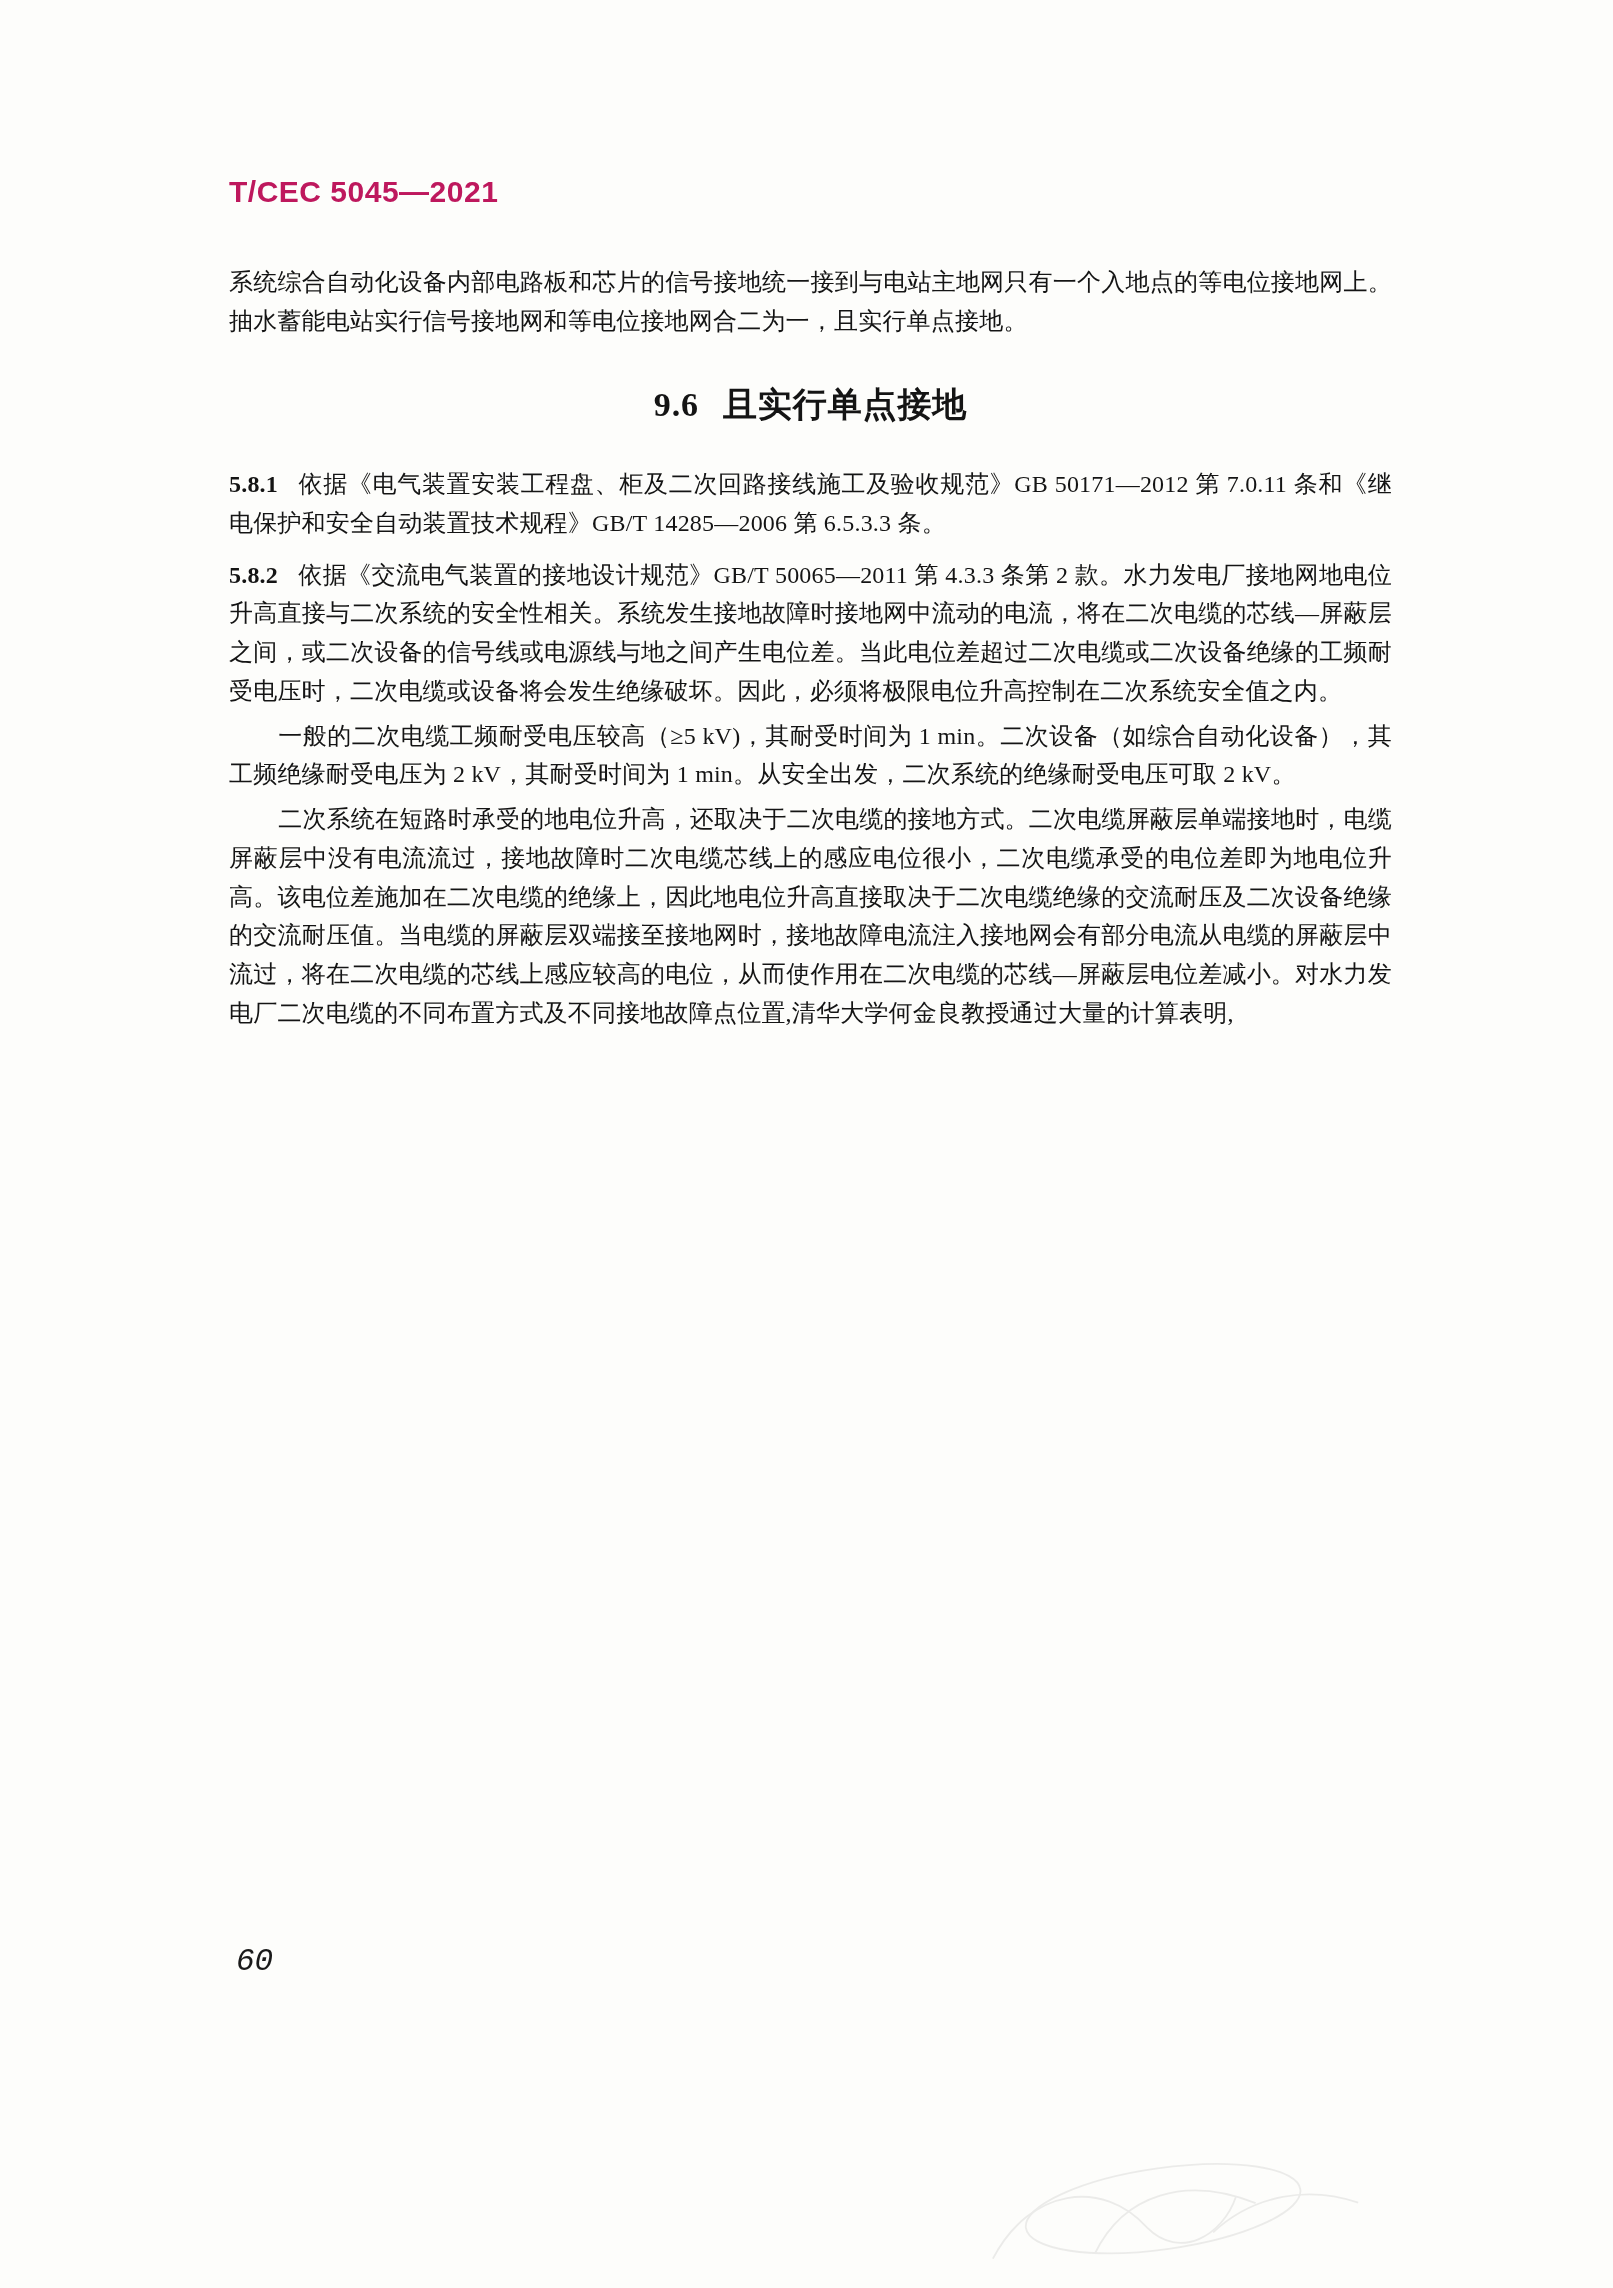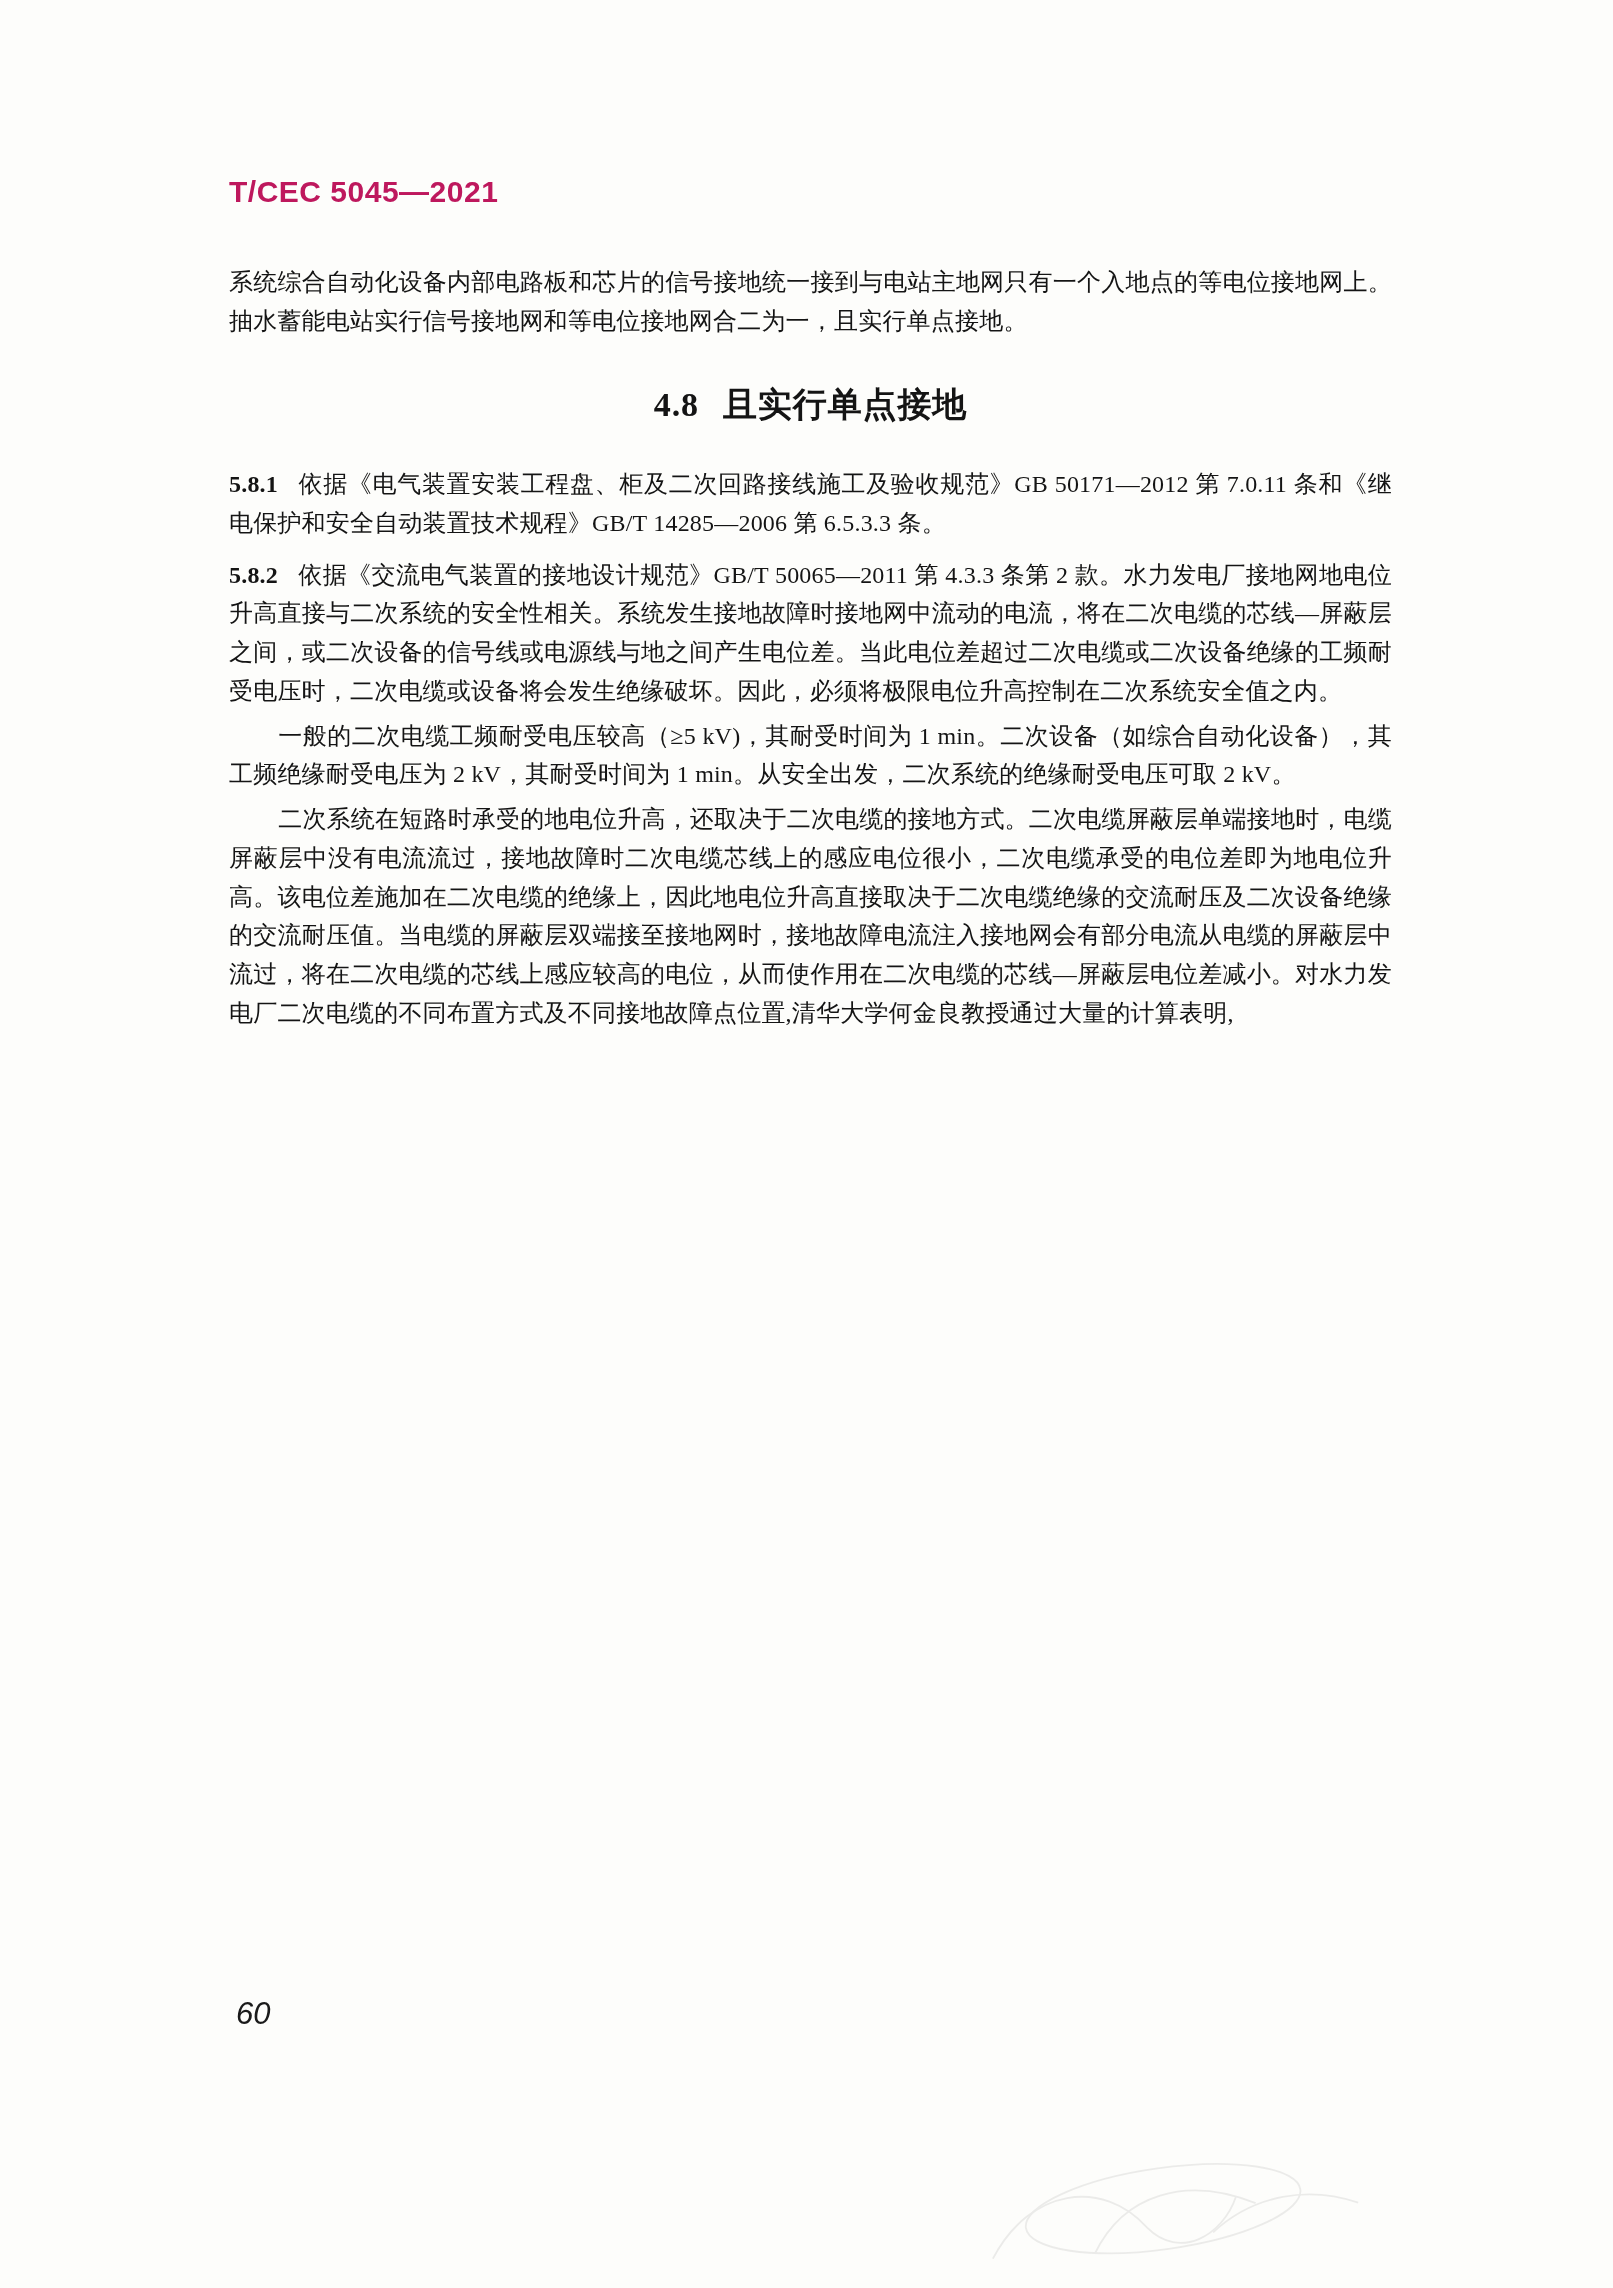--- a/index.html
+++ b/index.html
@@ -61,23 +61,23 @@
   .clause-no {
     font-weight: bold;
     margin-right: 20px;
   }
   .para {
     margin-top: 5.5px;
   }
   .pagenum {
     position: absolute;
     left: 236px;
-    top: 1996px;
+    top: 1944px;
     font-style: italic;
-    font-family: Liberation Sans, sans-serif;
+    font-family: Liberation Mono, monospace;
     font-size: 31px;
     color: #1a1a1a;
   }
   .watermark {
     position: absolute;
     left: 978px;
     top: 2150px;
     width: 388px;
     height: 111px;
     opacity: 0.10;
@@ -91,21 +91,21 @@
 
 <div class="page">
 
   <div class="content">
 
     <div class="header-std">T/CEC 5045—2021</div>
 
     <p class="indent-1">系统综合自动化设备内部电路板和芯片的信号接地统一接到与电站主地网只有一个入地点的等电位接地网上。抽水蓄能电站实行信号接地网和等电位接地网合二为一，且实行单点接地。</p>
 
     <div class="section-title">
-      <span class="num">4.8</span><span>且实行单点接地</span>
+      <span class="num">9.6</span><span>且实行单点接地</span>
     </div>
 
     <p class="clause">
       <span class="clause-no">5.8.1</span><span>依据《电气装置安装工程盘、柜及二次回路接线施工及验收规范》GB 50171—2012 第 7.0.11 条和《继电保护和安全自动装置技术规程》GB/T 14285—2006 第 6.5.3.3 条。</span>
     </p>
 
     <p class="clause">
       <span class="clause-no">5.8.2</span><span>依据《交流电气装置的接地设计规范》GB/T 50065—2011 第 4.3.3 条第 2 款。水力发电厂接地网地电位升高直接与二次系统的安全性相关。系统发生接地故障时接地网中流动的电流，将在二次电缆的芯线—屏蔽层之间，或二次设备的信号线或电源线与地之间产生电位差。当此电位差超过二次电缆或二次设备绝缘的工频耐受电压时，二次电缆或设备将会发生绝缘破坏。因此，必须将极限电位升高控制在二次系统安全值之内。</span>
     </p>
 

